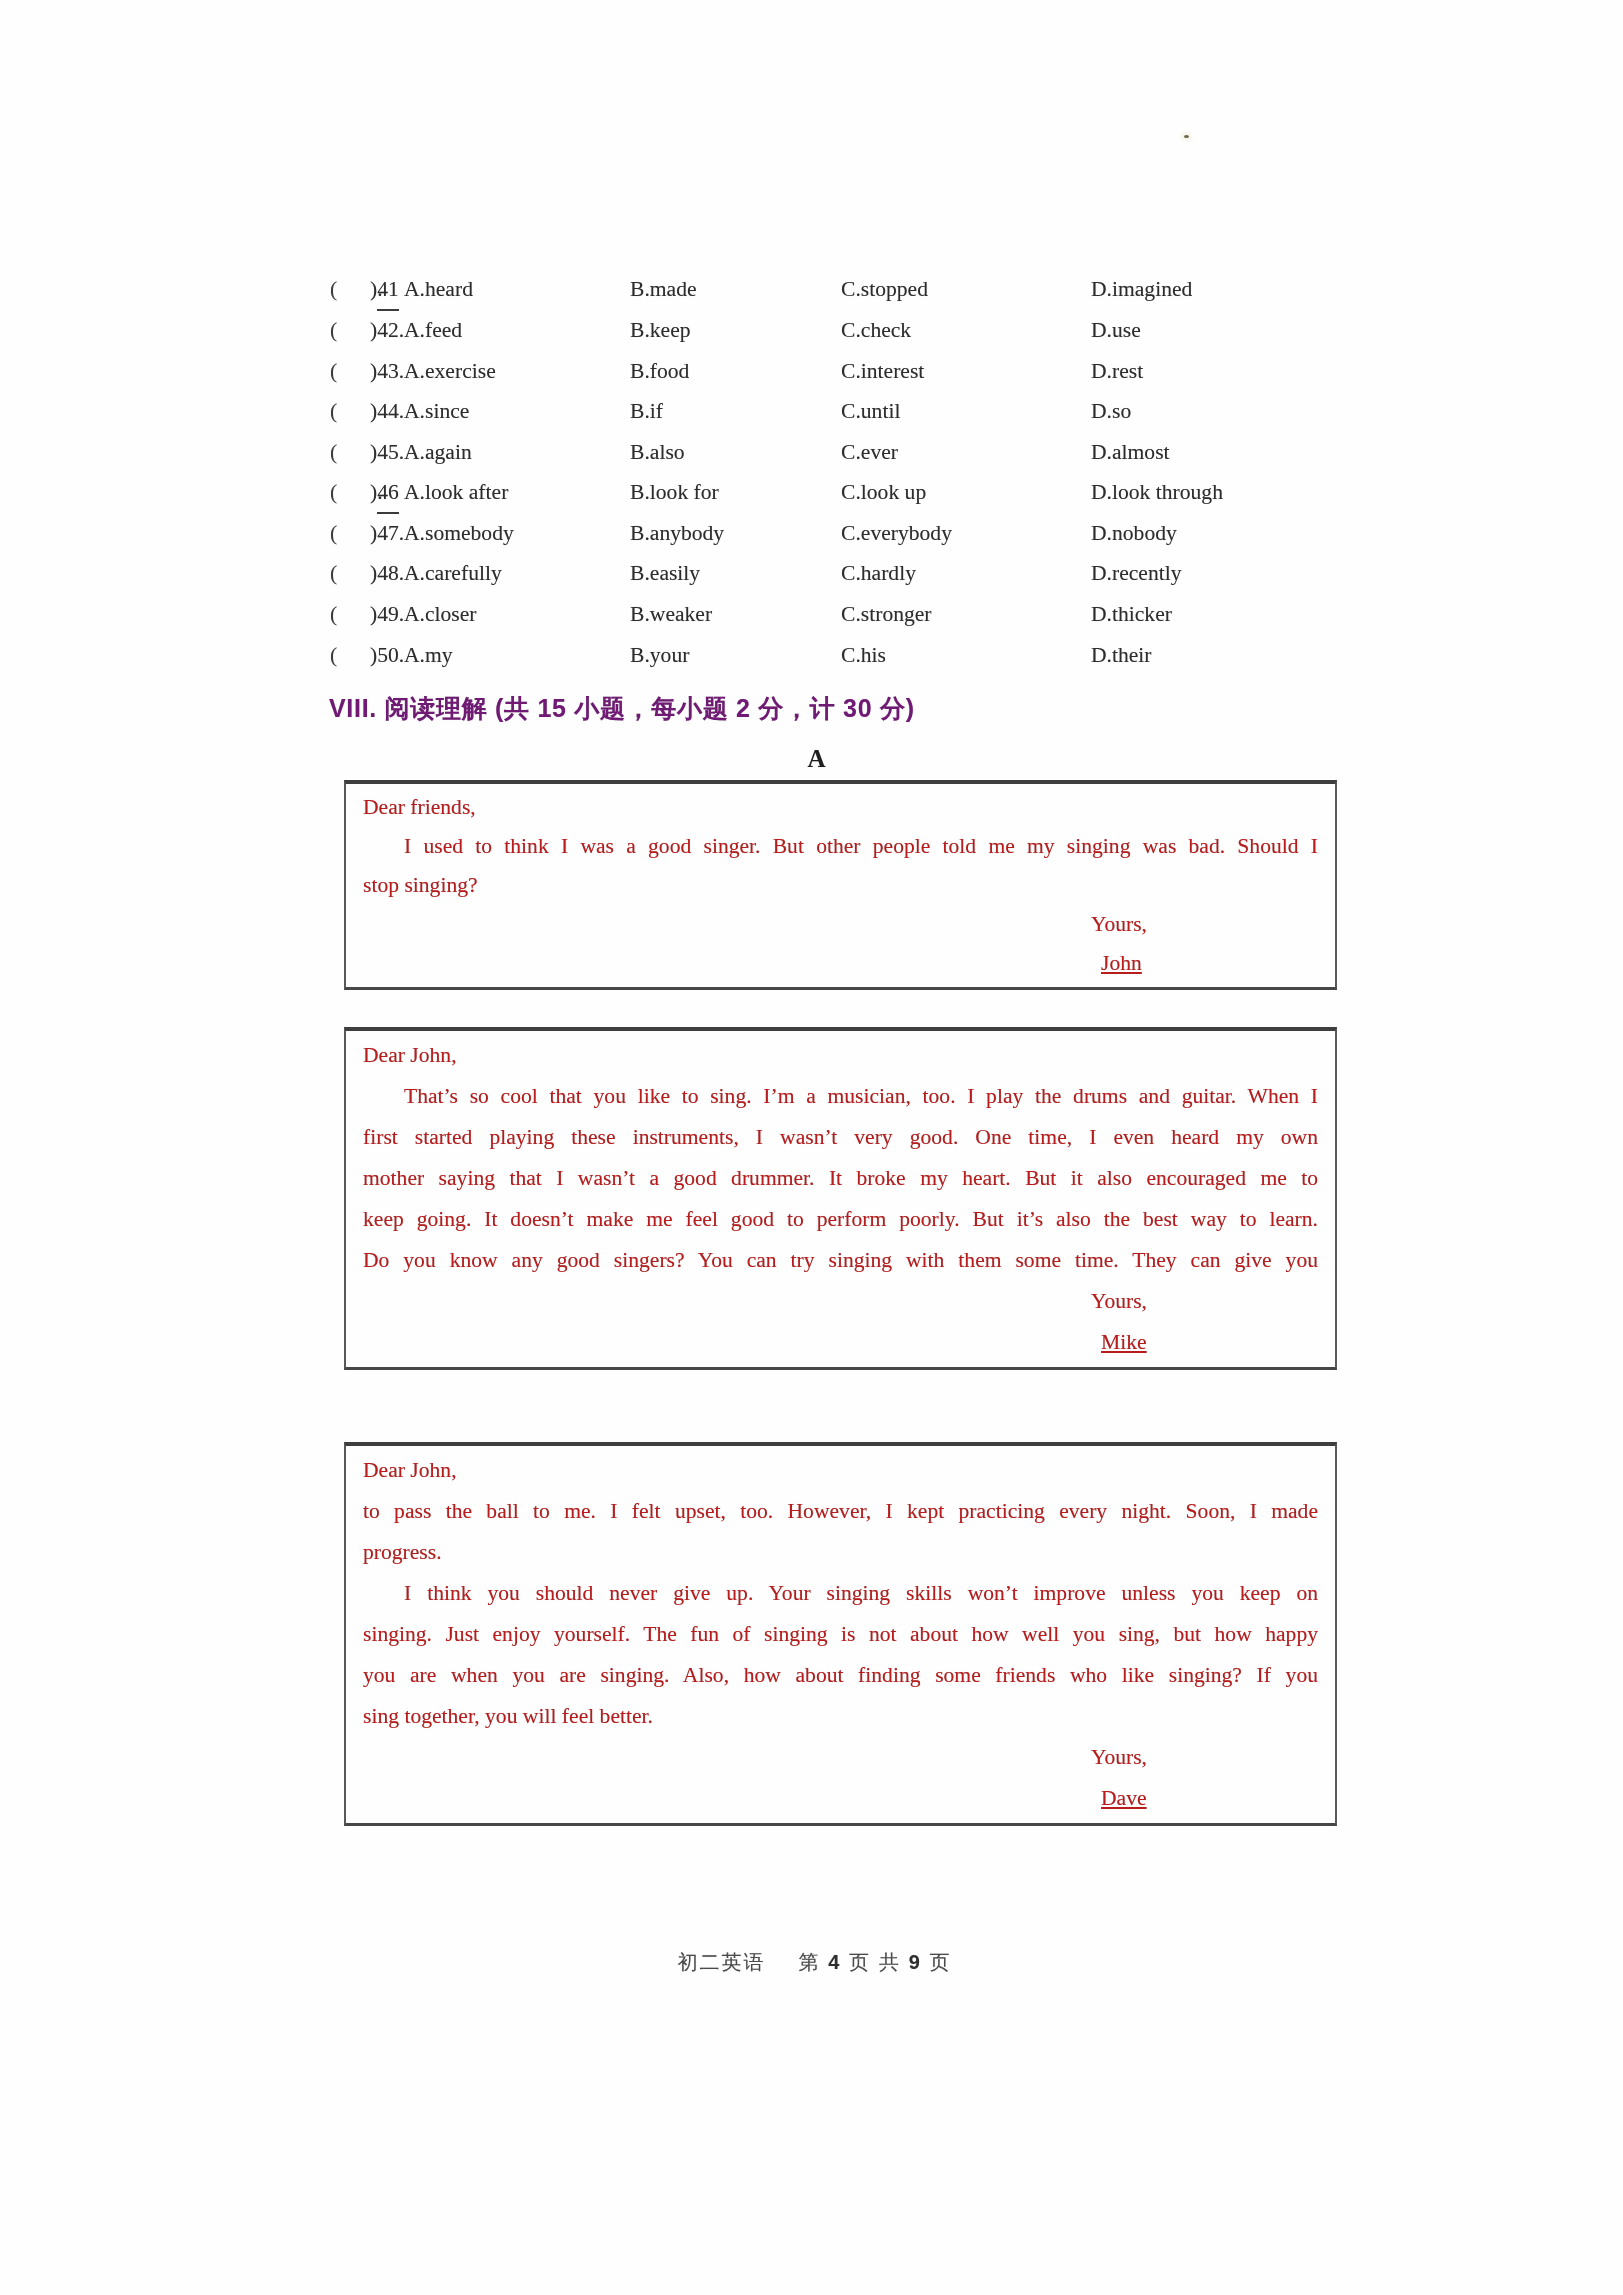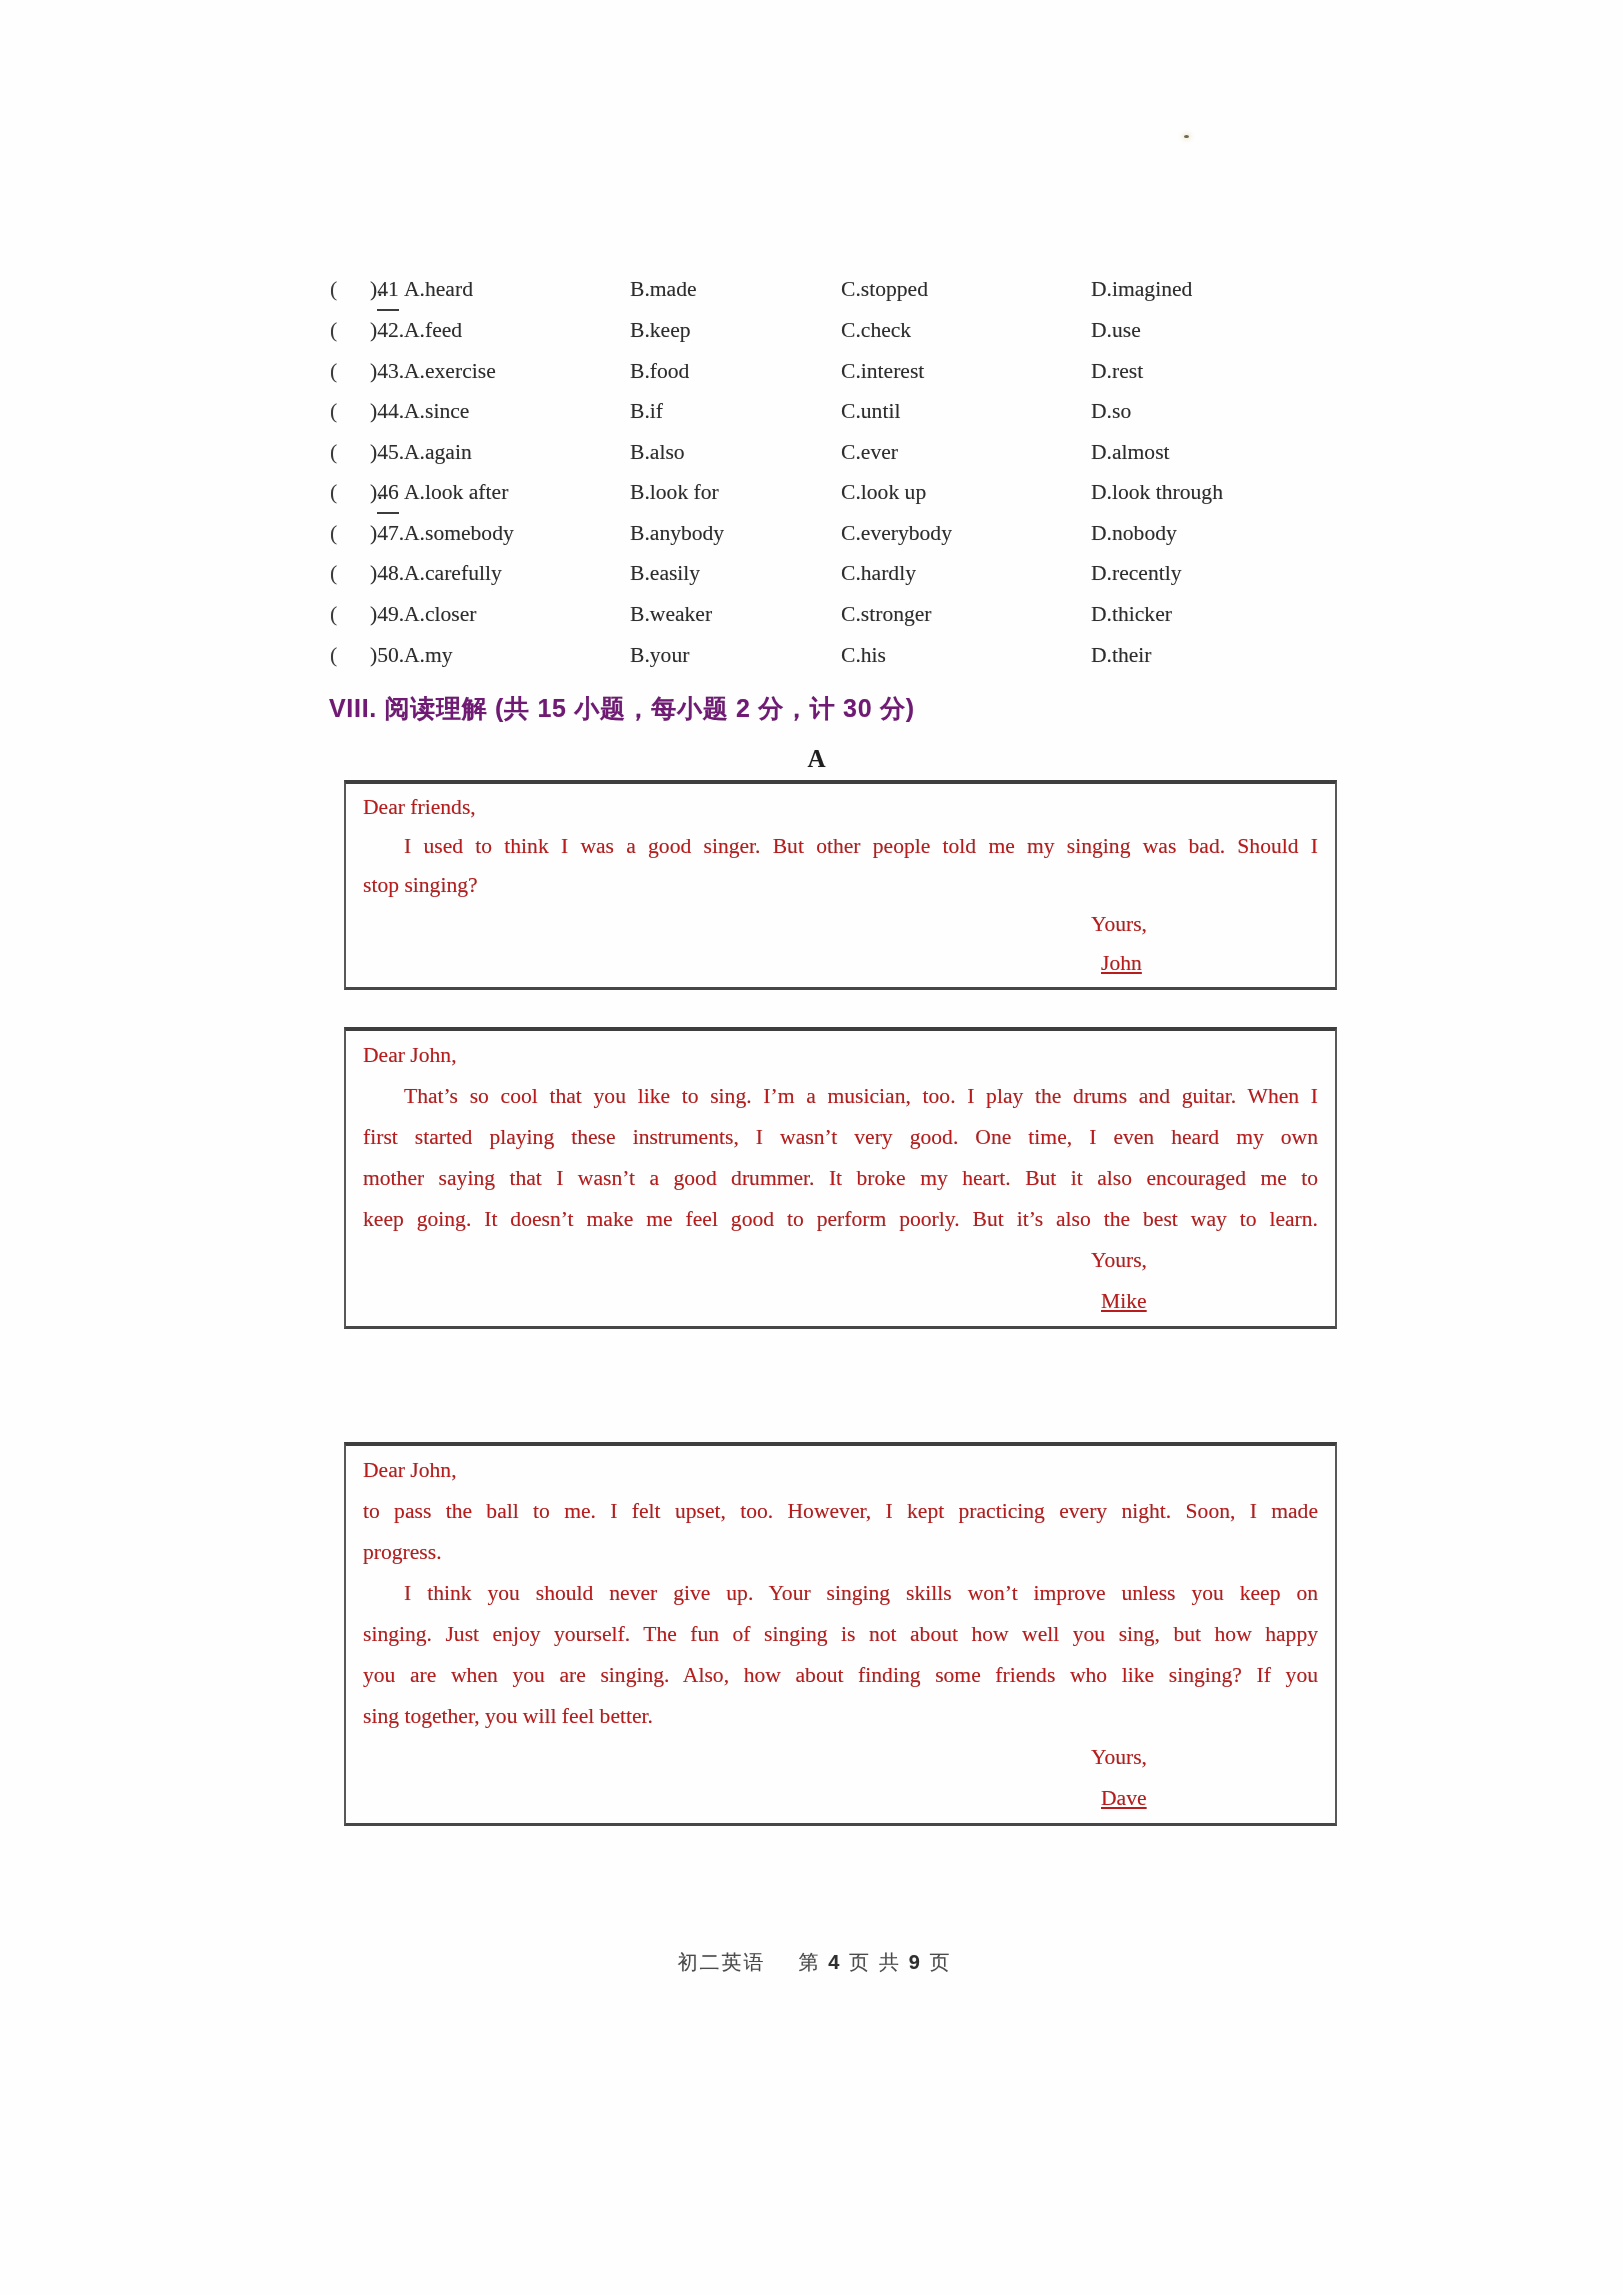--- a/index.html
+++ b/index.html
@@ -158,20 +158,21 @@
       <div class="ln">stop singing?</div>
       <div class="ln sig">Yours,</div>
       <div class="ln nm">John</div>
     </div>
   <div class="lbox box2" id="box2">
       <div class="ln">Dear John,</div>
       <div class="ln ind just">That’s so cool that you like to sing. I’m a musician, too. I play the drums and guitar. When I</div>
       <div class="ln just">first started playing these instruments, I wasn’t very good. One time, I even heard my own</div>
       <div class="ln just">mother saying that I wasn’t a good drummer. It broke my heart. But it also encouraged me to</div>
       <div class="ln just">keep going. It doesn’t make me feel good to perform poorly. But it’s also the best way to learn.</div>
+      <div class="ln just">Do you know any good singers? You can try singing with them some time. They can give you</div>
       <div class="ln sig">Yours,</div>
       <div class="ln nm">Mike</div>
     </div>
   <div class="lbox box3" id="box3">
       <div class="ln">Dear John,</div>
       <div class="ln just">to pass the ball to me. I felt upset, too. However, I kept practicing every night. Soon, I made</div>
       <div class="ln">progress.</div>
       <div class="ln ind just">I think you should never give up. Your singing skills won’t improve unless you keep on</div>
       <div class="ln just">singing. Just enjoy yourself. The fun of singing is not about how well you sing, but how happy</div>
       <div class="ln just">you are when you are singing. Also, how about finding some friends who like singing? If you</div>

